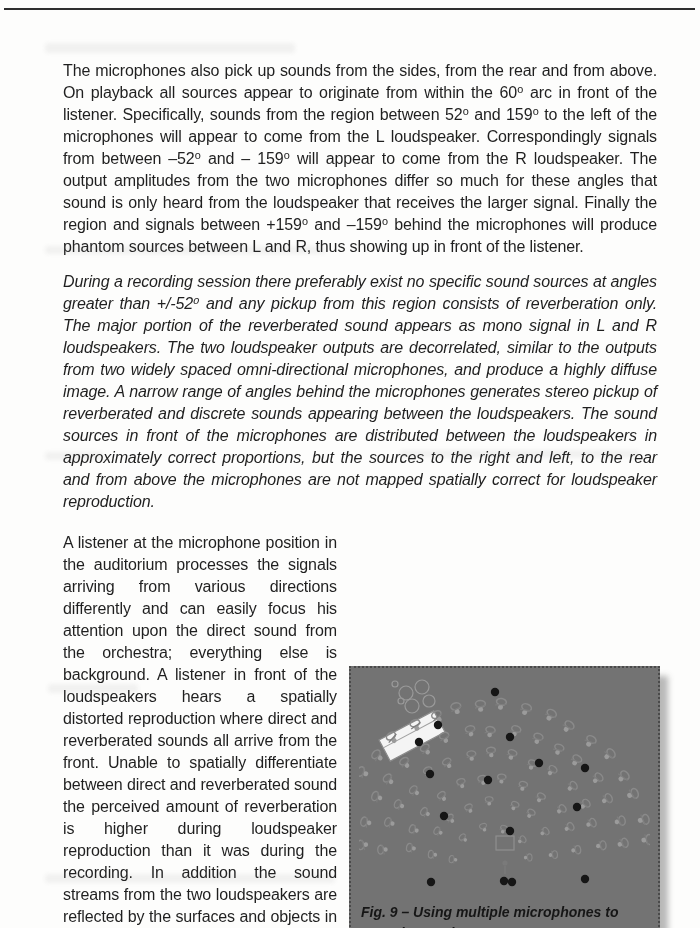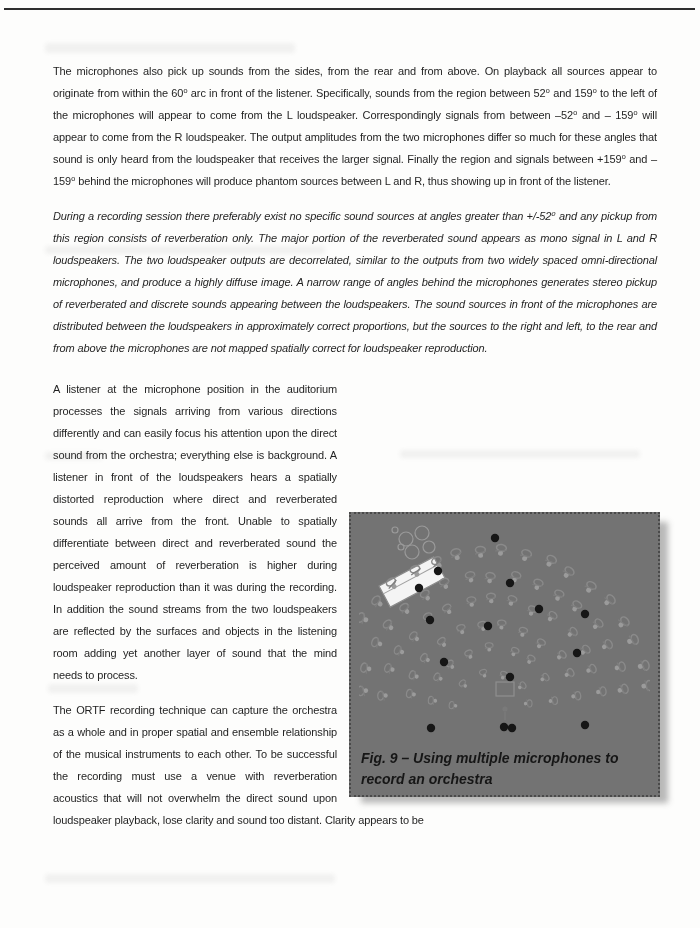--- a/index.html
+++ b/index.html
@@ -12,22 +12,22 @@
     color:#1f1f1f;
   }
   .top-scan-line{
     position:absolute;left:4px;right:5px;top:8px;height:2px;
     background:#2e2e2e;
   }
   .content{
     position:absolute;left:45px;top:0;width:612px;padding-top:60px;
   }
   .content p{
-    margin:0 0 13px 8px;
-    font-size:11px;line-height:22px;letter-spacing:-0.12px;
+    margin:0 0 13px 18px;
+    font-size:16px;line-height:22px;letter-spacing:-0.12px;
     text-align:justify;
   }
   .content p.pre-figure{margin-bottom:19px;font-style:italic;}
   .figwrap{margin:0;}
   .figbox{
     float:right;
     box-sizing:border-box;
     width:311px;height:285px;
     margin:134px -3px 6px 12px;
     border:2px dotted #4a4a4a;

